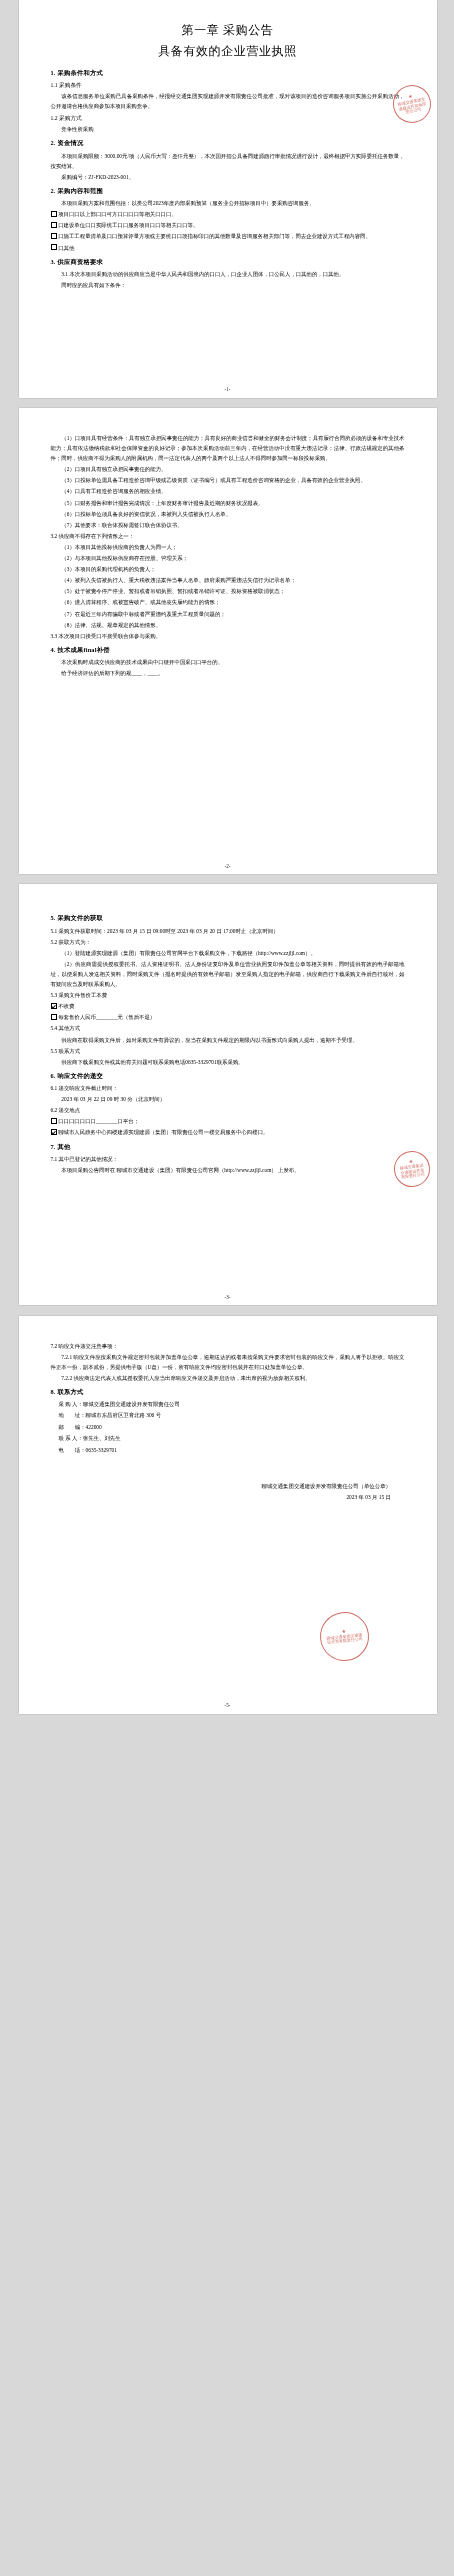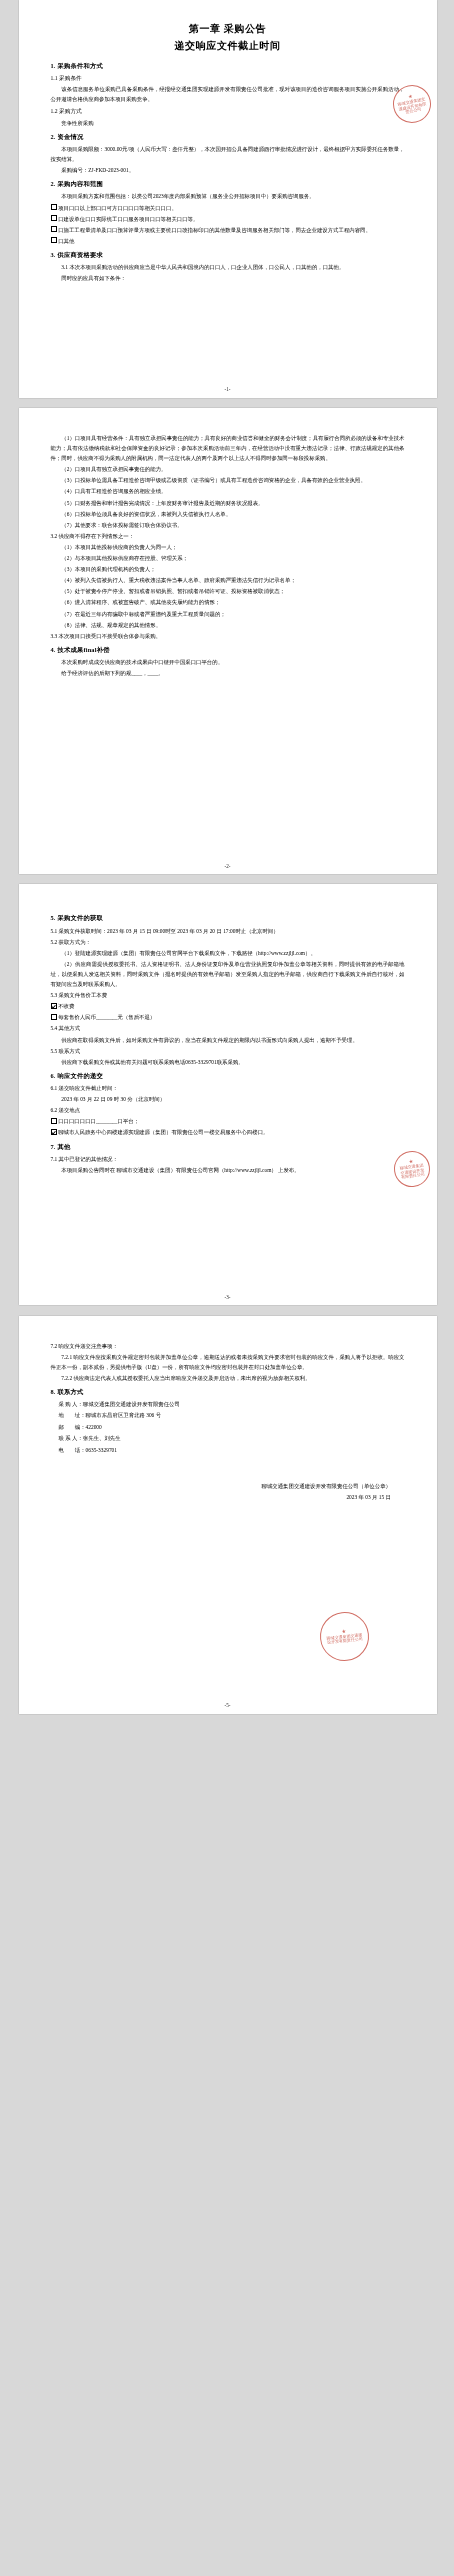--- a/index.html
+++ b/index.html
@@ -13,21 +13,21 @@
     box-shadow:0 0 1.1px rgba(0,0,0,.35);
     padding:17px 32px 12.5px 32px;
     box-sizing:border-box;
     overflow:hidden;
   }
   .page-1{height:398px;}
   .page-2{height:466px;}
   .page-3{height:421px;}
   .page-4{height:398px;}
   .title-block{text-align:center;margin-top:3.4px;margin-bottom:8px;}
-  .title-line{font-size:10px;font-weight:bold;letter-spacing:0.6px;line-height:1.7;}
+  .title-line{font-size:12px;font-weight:normal;letter-spacing:0.6px;line-height:1.7;}
   .sec-h{font-size:6.3px;font-weight:bold;margin:5.1px 0 2.3px 0;letter-spacing:0.2px;}
   .sub-h{font-size:5.7px;margin:3.4px 0 1.7px 0;}
   p.t{font-size:5.4px;line-height:1.85;margin:0 0 1.1px 0;text-align:justify;text-indent:2em;}
   p.n{font-size:5.4px;line-height:1.85;margin:0 0 1.1px 0;text-align:justify;text-indent:0;}
   .cbox{display:inline-block;width:4px;height:4px;border:0.6px solid #000;margin:0 1.7px 0 0;vertical-align:-0.6px;}
   .cbox.checked{position:relative;}
   .cbox.checked:after{content:"";position:absolute;left:0.6px;top:0px;width:1.7px;height:2.8px;border:solid #000;border-width:0 0.6px 0.6px 0;transform:rotate(42deg);}
   .pagenum{position:absolute;bottom:5.7px;left:0;right:0;text-align:center;font-size:5.1px;color:#222;}
   .seal{
     position:absolute;
@@ -52,21 +52,21 @@
   .spacer-md{height:8px;}
 </style>
 </head>
 <body>
 
 <div class="doc">
 
   <div class="page page-1">
     <div class="title-block">
       <div class="title-line">第一章 采购公告</div>
-      <div class="title-line">递交响应文件截止时间</div>
+      <div class="title-line">具备有效的企业营业执照</div>
     </div>
 
     <div class="sec-h">1. 采购条件和方式</div>
     <div class="sub-h">1.1 采购条件</div>
     <p class="t">该条信息服务单位采购已具备采购条件，经报经交通集团实现建源开发有限责任公司批准，现对该项目的造价咨询服务项目实施公开采购活动，公开邀请合格供应商参加本项目采购竞争。</p>
     <div class="sub-h">1.2 采购方式</div>
     <p class="t">竞争性所采购</p>
     <div class="sec-h">2. 资金情况</div>
     <p class="t">本项目采购限额：3000.00元/项（人民币大写：叁仟元整），本次国开招公具备同建源西行审批情况进行设计，最终根据甲方实际委托任务数量，按实结算。</p>
     <p class="t">采购编号：ZJ-FKD-2023-001。</p>

